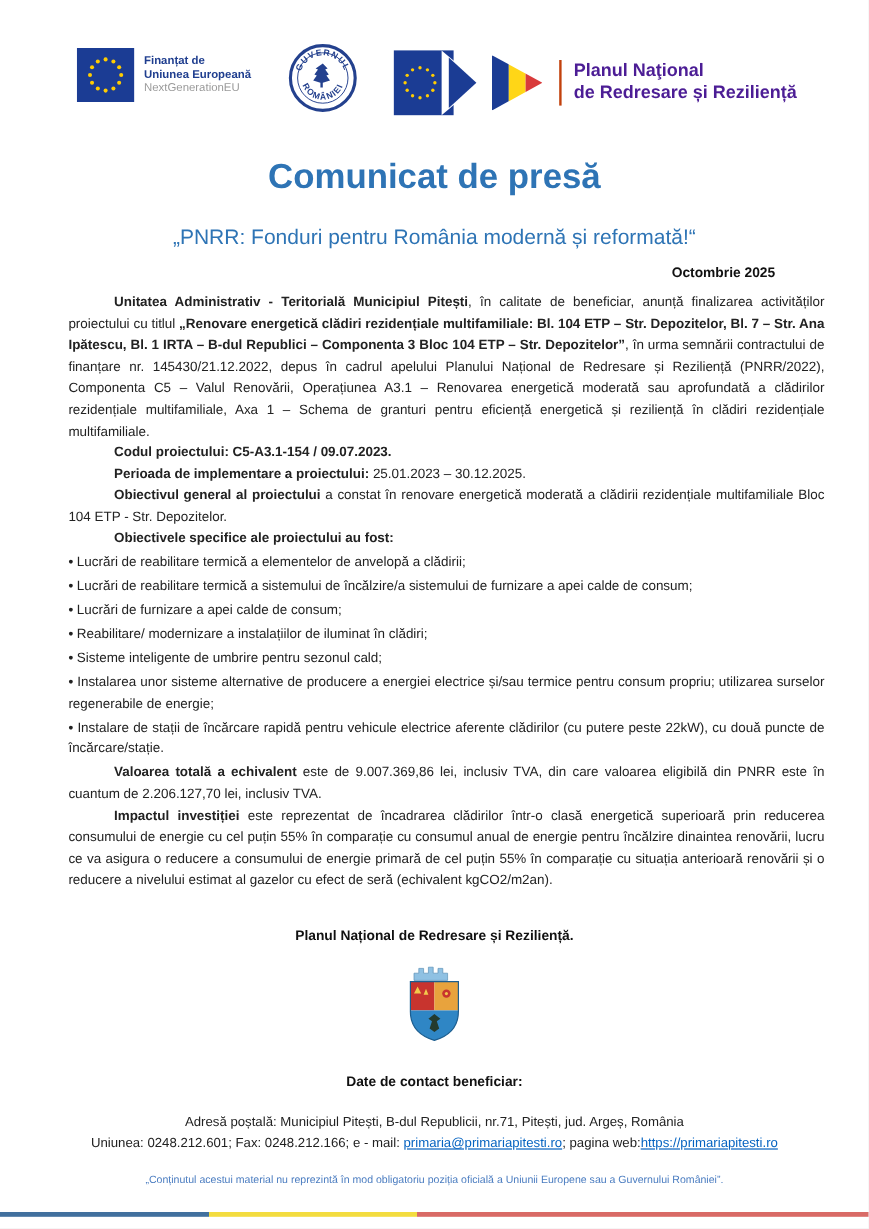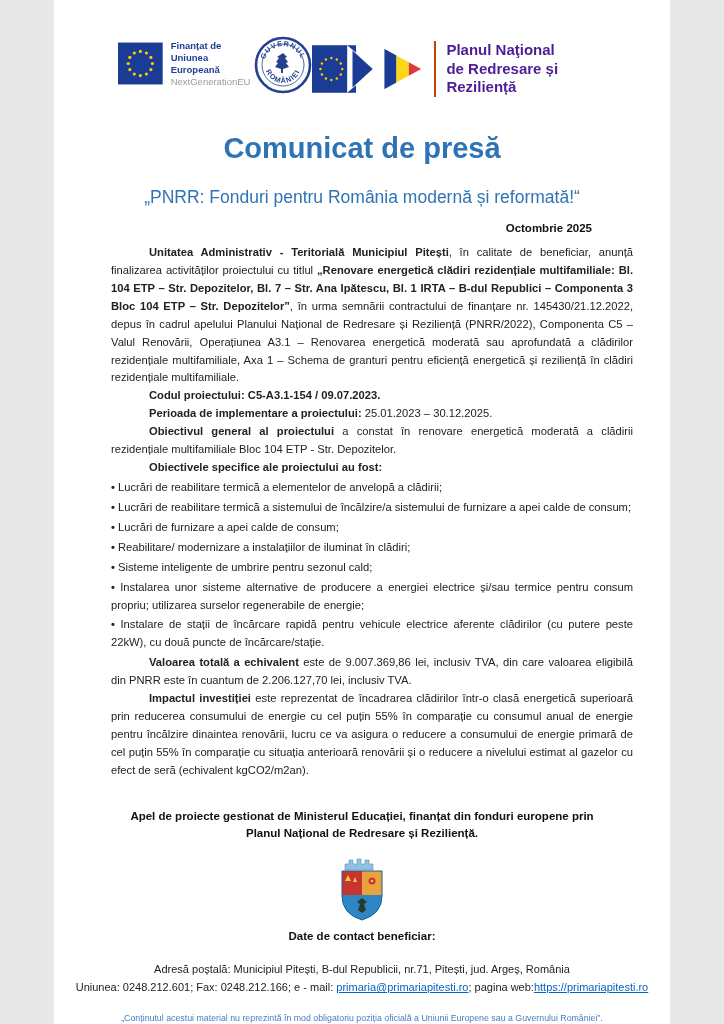--- a/index.html
+++ b/index.html
@@ -1,17 +1,17 @@
 <!DOCTYPE html>
 <html lang="ro"><head>
 <meta charset="utf-8">
 <style>
   html,body{margin:0;padding:0;background:#e8e8e8;}
   .page{
-    width:616px;height:1024px;margin:0 auto;background:#ffffff;
+    width:724px;height:1024px;margin:0 auto;background:#ffffff;
     font-family:"Liberation Sans",sans-serif;color:#1e1e1e;
     position:relative;overflow:hidden;box-sizing:border-box;
   }
   
   .logos{display:flex;align-items:flex-start;justify-content:space-between;
     padding:40px 60px 0 64px;height:78px;box-sizing:border-box;}
   .eu-logo{display:flex;align-items:center;gap:8px;}
   .eu-text{font-size:9.5px;line-height:1.25;}
   .eu-text .b{font-weight:bold;color:#1f3e8f;}
   .eu-text .g{color:#9a9a9a;}
@@ -25,21 +25,21 @@
   .doc-date{margin-top:14px;padding:0 78px 0 0;text-align:right;font-size:11.5px;font-weight:bold;color:#111;}
   
   .body-text{padding:10px 37px 0 57px;font-size:11.2px;line-height:1.6;text-align:justify;color:#222;}
   .para{text-indent:38px;}
   b,.bold{font-weight:bold;}
   .bullet{padding:0;margin:2px 0;text-align:justify;}
   .bullet::before{content:"• ";font-weight:bold;}
   
   .apel{margin-top:28px;text-align:center;font-size:11.5px;font-weight:bold;line-height:1.5;color:#111;}
   .crest-wrap{margin-top:14px;text-align:center;}
-  .contact-heading{margin-top:4px;text-align:center;font-size:11.5px;font-weight:bold;color:#111;}
+  .contact-heading{margin-top:22px;text-align:center;font-size:11.5px;font-weight:bold;color:#111;}
   .contact-lines{margin-top:18px;text-align:center;font-size:11px;line-height:1.65;color:#222;}
   .link{color:#0563c1;text-decoration:underline;cursor:pointer;}
   .disclaimer{margin-top:16px;text-align:center;font-size:8.8px;color:#4a7cc0;}
   
   .tricolor{margin-top:22px;height:4px;width:100%;
     background:linear-gradient(to right,#41709e 0 24%,#f3dc3f 24% 48%,#d96a66 48% 100%);}
 </style>
 </head>
 <body>
 
@@ -160,21 +160,20 @@
     <div class="para">
       <span class="bold">Valoarea totală a echivalent</span><span> este de 9.007.369,86 lei, inclusiv TVA, din care valoarea eligibilă din PNRR este în cuantum de 2.206.127,70 lei, inclusiv TVA.</span>
     </div>
 
     <div class="para">
       <span class="bold">Impactul investiției</span><span> este reprezentat de încadrarea clădirilor într-o clasă energetică superioară prin reducerea consumului de energie cu cel puțin 55% în comparație cu consumul anual de energie pentru încălzire dinaintea renovării, lucru ce va asigura o reducere a consumului de energie primară de cel puțin 55% în comparație cu situația anterioară renovării și o reducere a nivelului estimat al gazelor cu efect de seră (echivalent kgCO2/m2an).</span>
     </div>
   </div>
 
   <div class="apel">
-    <span style="display:block">Apel de proiecte gestionat de Ministerul Educației, finanțat din fonduri europene prin</span>
     <span style="display:block">Planul Național de Redresare și Reziliență.</span>
   </div>
 
   <div class="crest-wrap">
     <svg width="50" height="66" viewBox="0 0 50 66">
       <path d="M8 8 h4 v-4 h4 v4 h4 v-5 h4 v5 h4 v-4 h4 v4 h4 v6 H8 Z" fill="#8fc1e3" stroke="#5d93b8" stroke-width="0.6"></path>
       <defs>
         <clipPath id="shieldClip">
           <path d="M5 15 H45 V40 Q45 58 25 64 Q5 58 5 40 Z"></path>
         </clipPath>

